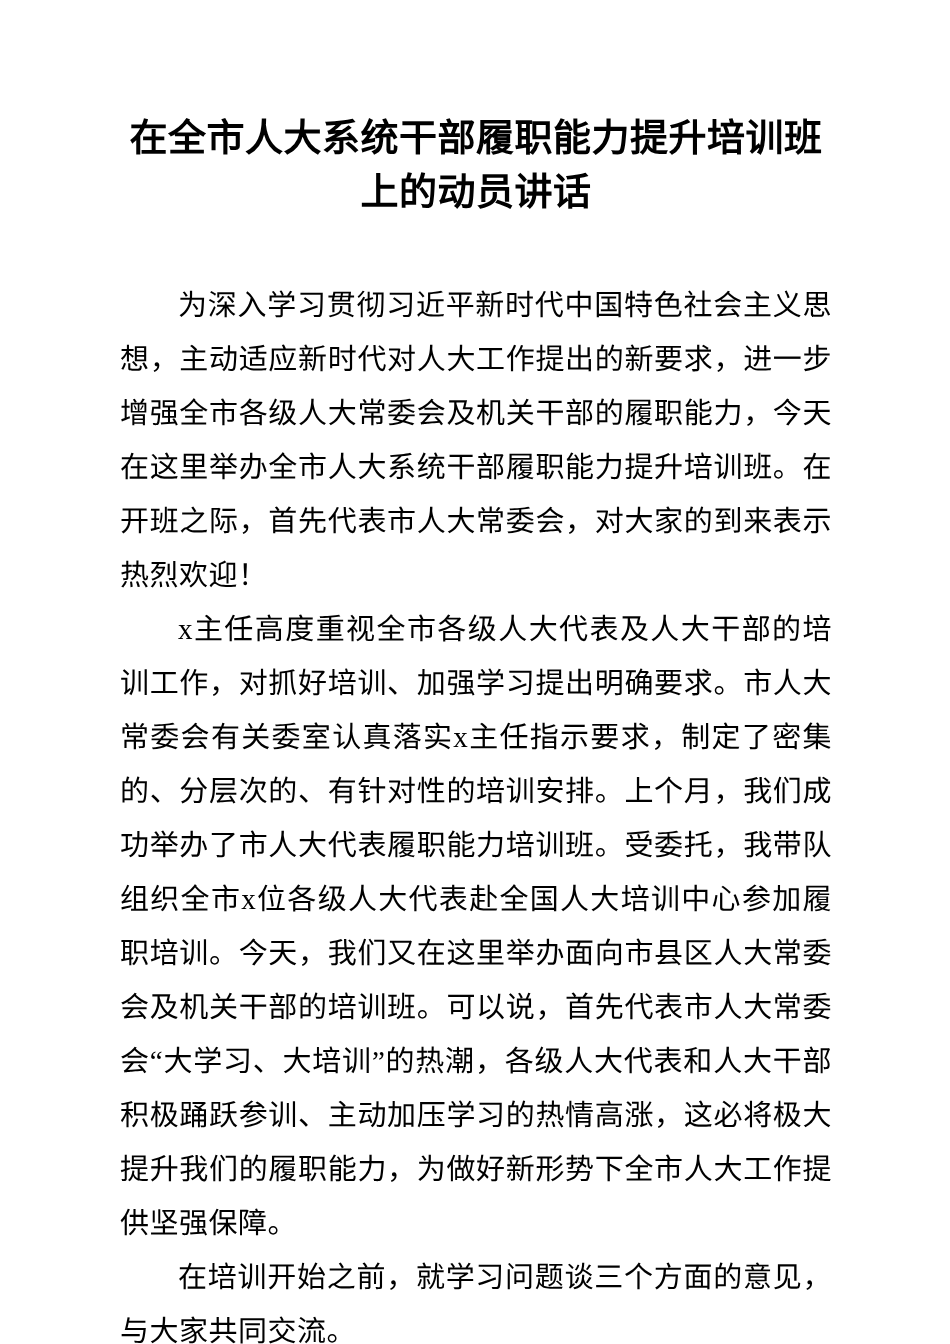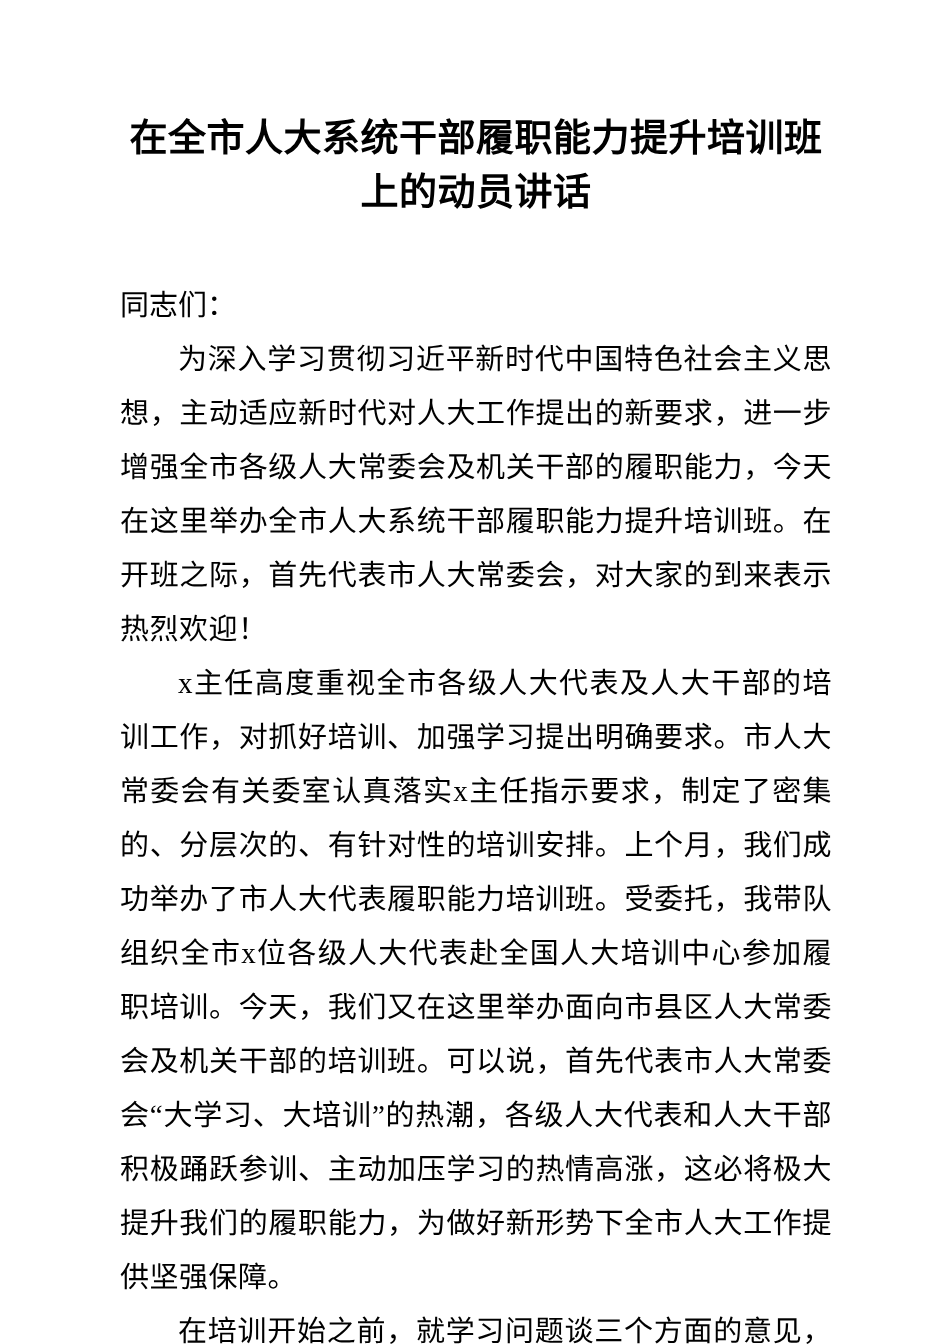--- a/index.html
+++ b/index.html
@@ -45,21 +45,20 @@
     letter-spacing: 0.5px;
   }
 </style>
 </head>
 <body>
 
 <div class="page">
 
   <h1 class="doc-title">在全市人大系统干部履职能力提升培训班上的动员讲话</h1>
 
-  <p class="salutation">同志们：</p>
 
   <p class="para">为深入学习贯彻习近平新时代中国特色社会主义思想，主动适应新时代对人大工作提出的新要求，进一步增强全市各级人大常委会及机关干部的履职能力，今天在这里举办全市人大系统干部履职能力提升培训班。在开班之际，首先代表市人大常委会，对大家的到来表示热烈欢迎！</p>
 
   <p class="para">x主任高度重视全市各级人大代表及人大干部的培训工作，对抓好培训、加强学习提出明确要求。市人大常委会有关委室认真落实x主任指示要求，制定了密集的、分层次的、有针对性的培训安排。上个月，我们成功举办了市人大代表履职能力培训班。受委托，我带队组织全市x位各级人大代表赴全国人大培训中心参加履职培训。今天，我们又在这里举办面向市县区人大常委会及机关干部的培训班。可以说，首先代表市人大常委会“大学习、大培训”的热潮，各级人大代表和人大干部积极踊跃参训、主动加压学习的热情高涨，这必将极大提升我们的履职能力，为做好新形势下全市人大工作提供坚强保障。</p>
 
   <p class="para">在培训开始之前，就学习问题谈三个方面的意见，与大家共同交流。</p>
 
 </div>
 
 </body></html>

